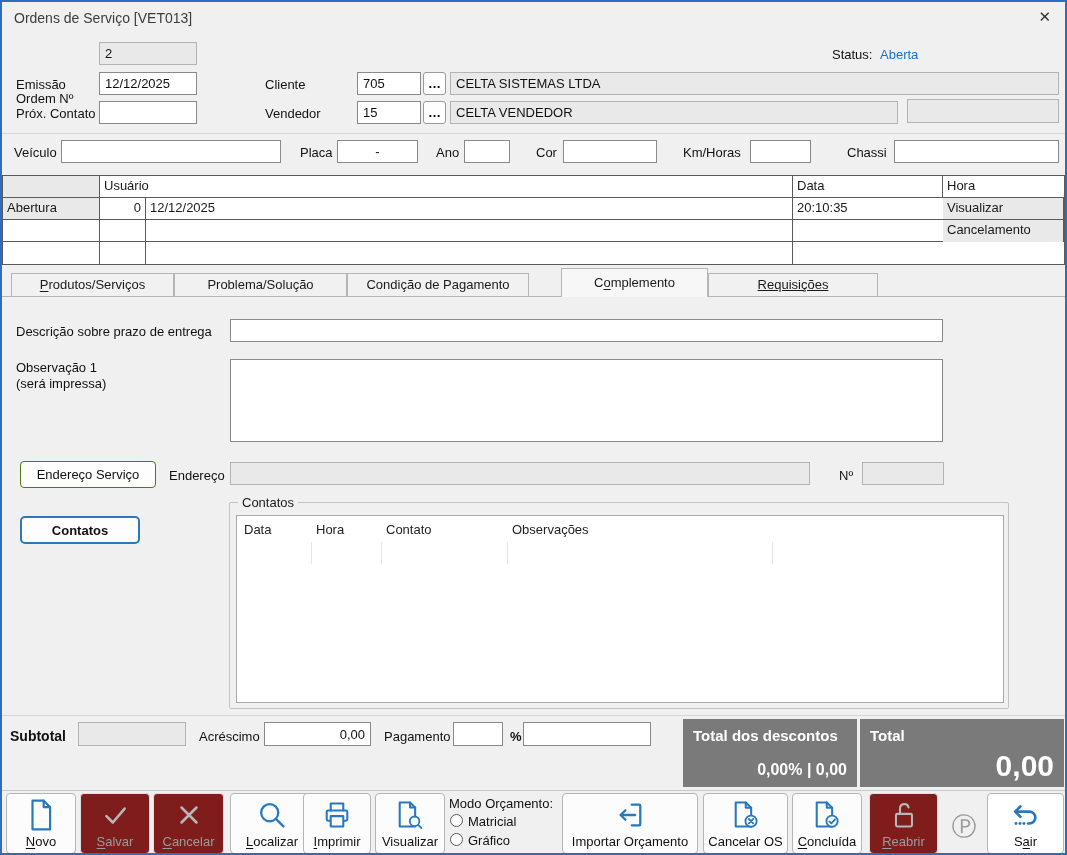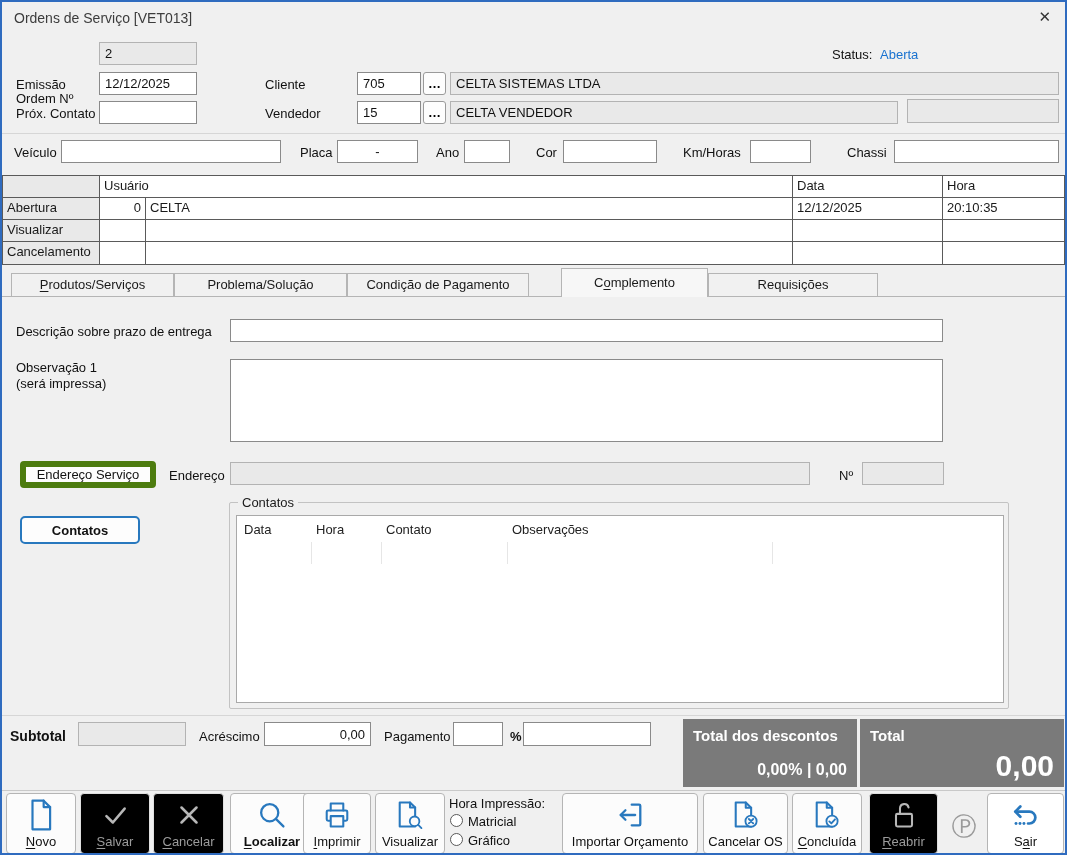--- a/index.html
+++ b/index.html
@@ -25,42 +25,42 @@
   .etable .rowlbl { background:#e9e9e9; }
   .etable .num { text-align:right; }
   .etable .span2 { grid-column: span 2; }
 
   
   .tabline { position:absolute; top:294px; left:0; width:1063px; height:1px; background:#b5b5b5; }
   .tab { position:absolute; top:271px; height:24px; background:#f1f1f1; border:1px solid #b5b5b5; text-align:center; line-height:22px; font-size:13px; cursor:pointer; z-index:1; }
   .tab.active { top:266px; height:29px; background:#f7f7f7; border-bottom:none; line-height:27px; z-index:3; }
 
   textarea.area { position:absolute; border:1px solid #8a8a8a; background:#fff; resize:none; font:13px "Liberation Sans",sans-serif; padding:3px 5px; outline:none; }
-  .btn-plain { position:absolute; border:6px solid #4d7c0f; border-radius:4px; background:#fdfdfd; font:13px "Liberation Sans",sans-serif; text-align:center; cursor:pointer; color:#111; }
+  .btn-plain { position:absolute; border:1px solid #4d7c0f; border-radius:4px; background:#fdfdfd; font:13px "Liberation Sans",sans-serif; text-align:center; cursor:pointer; color:#111; }
   .btn-accent { position:absolute; border:2px solid #2878be; border-radius:5px; background:#fdfdfd; font:bold 13px "Liberation Sans",sans-serif; text-align:center; cursor:pointer; color:#111; }
 
   
   .gbox { position:absolute; left:227px; top:500px; width:780px; height:207px; border:1px solid #c3c3c3; border-radius:2px; }
   .gbox .legend { position:absolute; left:8px; top:-8px; background:#f0f0f0; padding:0 4px; font-size:13px; }
   .listbox { position:absolute; left:6px; top:12px; width:768px; height:188px; background:#fff; border:1px solid #a9a9a9; }
   .listbox .col { position:absolute; top:6px; font-size:13px; color:#222; }
   .listbox .sep { position:absolute; top:26px; width:1px; height:22px; background:#e6e6e6; }
 
   
   .gpanel { position:absolute; background:#7a7a7a; color:#fff; }
   .gpanel .ptitle { position:absolute; left:10px; top:8px; font-weight:bold; font-size:15px; }
   .gpanel .pval { position:absolute; right:10px; bottom:8px; font-weight:bold; font-size:16px; }
   .gpanel .pval.big { font-size:30px; bottom:4px; }
 
   
   .toolline { position:absolute; top:788px; left:0; width:1063px; height:1px; background:#c9c9c9; }
   .tbtn { position:absolute; top:791px; height:61px; border:1px solid #b5b5b5; border-radius:4px; background:#fcfcfc; text-align:center; cursor:pointer; color:#2878be; }
   .tbtn .ic { display:flex; justify-content:center; align-items:center; height:38px; margin-top:2px; }
   .tbtn .cap { font-size:13px; color:#111; line-height:15px; }
-  .tbtn.disabled { background:#000000; border-color:#dfdfdf; color:#b7b7b7; cursor:default; }
+  .tbtn.disabled { background:#7f1d1d; border-color:#dfdfdf; color:#b7b7b7; cursor:default; }
   .tbtn.disabled .cap { color:#9b9b9b; }
   .ic svg { stroke:currentColor; fill:none; stroke-linecap:round; stroke-linejoin:round; }
   .radio { position:absolute; width:13px; height:13px; border:1px solid #595959; border-radius:50%; background:#fff; cursor:pointer; }
   .pcircle { position:absolute; left:947px; top:808px; font-size:25px; color:#9a9a9a; width:30px; text-align:center; }
   u { text-underline-offset:2px; }
 </style>
 </head>
 <body>
 
 <div class="window">
@@ -106,21 +106,20 @@
   <input class="inp" style="left: 892px; top: 138px; width: 165px;" value="">
 
   <div class="etable">
     <div class="c hdr0"></div>
     <div class="c span2">Usuário</div>
     <div class="c">Data</div>
     <div class="c last">Hora</div>
 
     <div class="c rowlbl">Abertura</div>
     <div class="c num">0</div>
-    <div class="c">CELTA</div>
     <div class="c">12/12/2025</div>
     <div class="c last">20:10:35</div>
 
     <div class="c rowlbl">Visualizar</div>
     <div class="c num"></div>
     <div class="c"></div>
     <div class="c"></div>
     <div class="c last"></div>
 
     <div class="c rowlbl bot">Cancelamento</div>
@@ -128,21 +127,21 @@
     <div class="c bot"></div>
     <div class="c bot"></div>
     <div class="c last bot"></div>
   </div>
 
   <div class="tabline"></div>
   <div class="tab" style="left:9px;width:163px;"><u>P</u>rodutos/Serviços</div>
   <div class="tab" style="left:172px;width:173px;">Problema/Solução</div>
   <div class="tab" style="left:345px;width:182px;">Condição de Pagamento</div>
   <div class="tab active" style="left:559px;width:147px;">C<u>o</u>mplemento</div>
-  <div class="tab" style="left:706px;width:170px;">Requisições</div>
+  <div class="tab" style="left:706px;width:170px;text-decoration:underline;">Requisições</div>
 
   <span class="lbl" style="left:14px;top:322px;">Descrição sobre prazo de entrega</span>
   <input class="inp" style="left: 228px; top: 317px; width: 713px;" value="">
 
   <span class="lbl" style="left:14px;top:358px;">Observação 1</span>
   <span class="lbl" style="left:14px;top:374px;">(será impressa)</span>
   <textarea class="area" style="left: 228px; top: 357px; width: 713px; height: 83px;"></textarea>
 
   <button class="btn-plain" style="left:18px;top:459px;width:136px;height:27px;">Endereço Serviço</button>
   <span class="lbl" style="left:167px;top:466px;">Endereço</span>
@@ -209,21 +208,21 @@
 
   <div class="tbtn disabled" style="left:151px;width:71px;">
     <span class="ic">
       <svg width="30" height="30" viewBox="0 0 28 28">
           <path d="M7 7l14 14M21 7L7 21" stroke-width="2.4"></path>
         </svg>
     </span>
     <span class="cap"><u>C</u>ancelar</span>
   </div>
 
-  <div class="tbtn" style="left:228px;width:84px;font-weight:bold;">
+  <div class="tbtn" style="left:228px;width:84px;">
     <span class="ic">
       <svg width="32" height="32" viewBox="0 0 28 28">
           <circle cx="12" cy="12" r="7.5" stroke-width="2"></circle>
           <path d="M17.6 17.6L24 24" stroke-width="2"></path>
         </svg>
     </span>
     <span class="cap"><u>L</u>ocalizar</span>
   </div>
 
   <div class="tbtn" style="left:301px;width:68px;">
@@ -242,21 +241,21 @@
       <svg width="32" height="32" viewBox="0 0 28 28">
           <path d="M5 3h9l4.5 4.5V24H5z" stroke-width="1.8"></path>
           <path d="M14 3v4.5h4.5" stroke-width="1.8"></path>
           <circle cx="18" cy="19.5" r="4.2" stroke-width="1.6" fill="#fcfcfc"></circle>
           <path d="M21.2 22.7l2.8 2.8" stroke-width="1.6"></path>
         </svg>
     </span>
     <span class="cap">Visualizar</span>
   </div>
 
-  <span class="lbl" style="left:447px;top:794px;">Hora Impressão:</span>
+  <span class="lbl" style="left:447px;top:794px;">Modo Orçamento:</span>
   <span class="radio" style="left:448px;top:812px;"></span>
   <span class="lbl" style="left:466px;top:812px;">Matricial</span>
   <span class="radio" style="left:448px;top:831px;"></span>
   <span class="lbl" style="left:466px;top:831px;">Gráfico</span>
 
   <div class="tbtn" style="left:560px;width:136px;">
     <span class="ic">
       <svg width="32" height="32" viewBox="0 0 28 28">
           <path d="M15.5 5h6.5a1 1 0 0 1 1 1v16a1 1 0 0 1-1 1h-6.5" stroke-width="2"></path>
           <path d="M18.5 14H6" stroke-width="2"></path>

